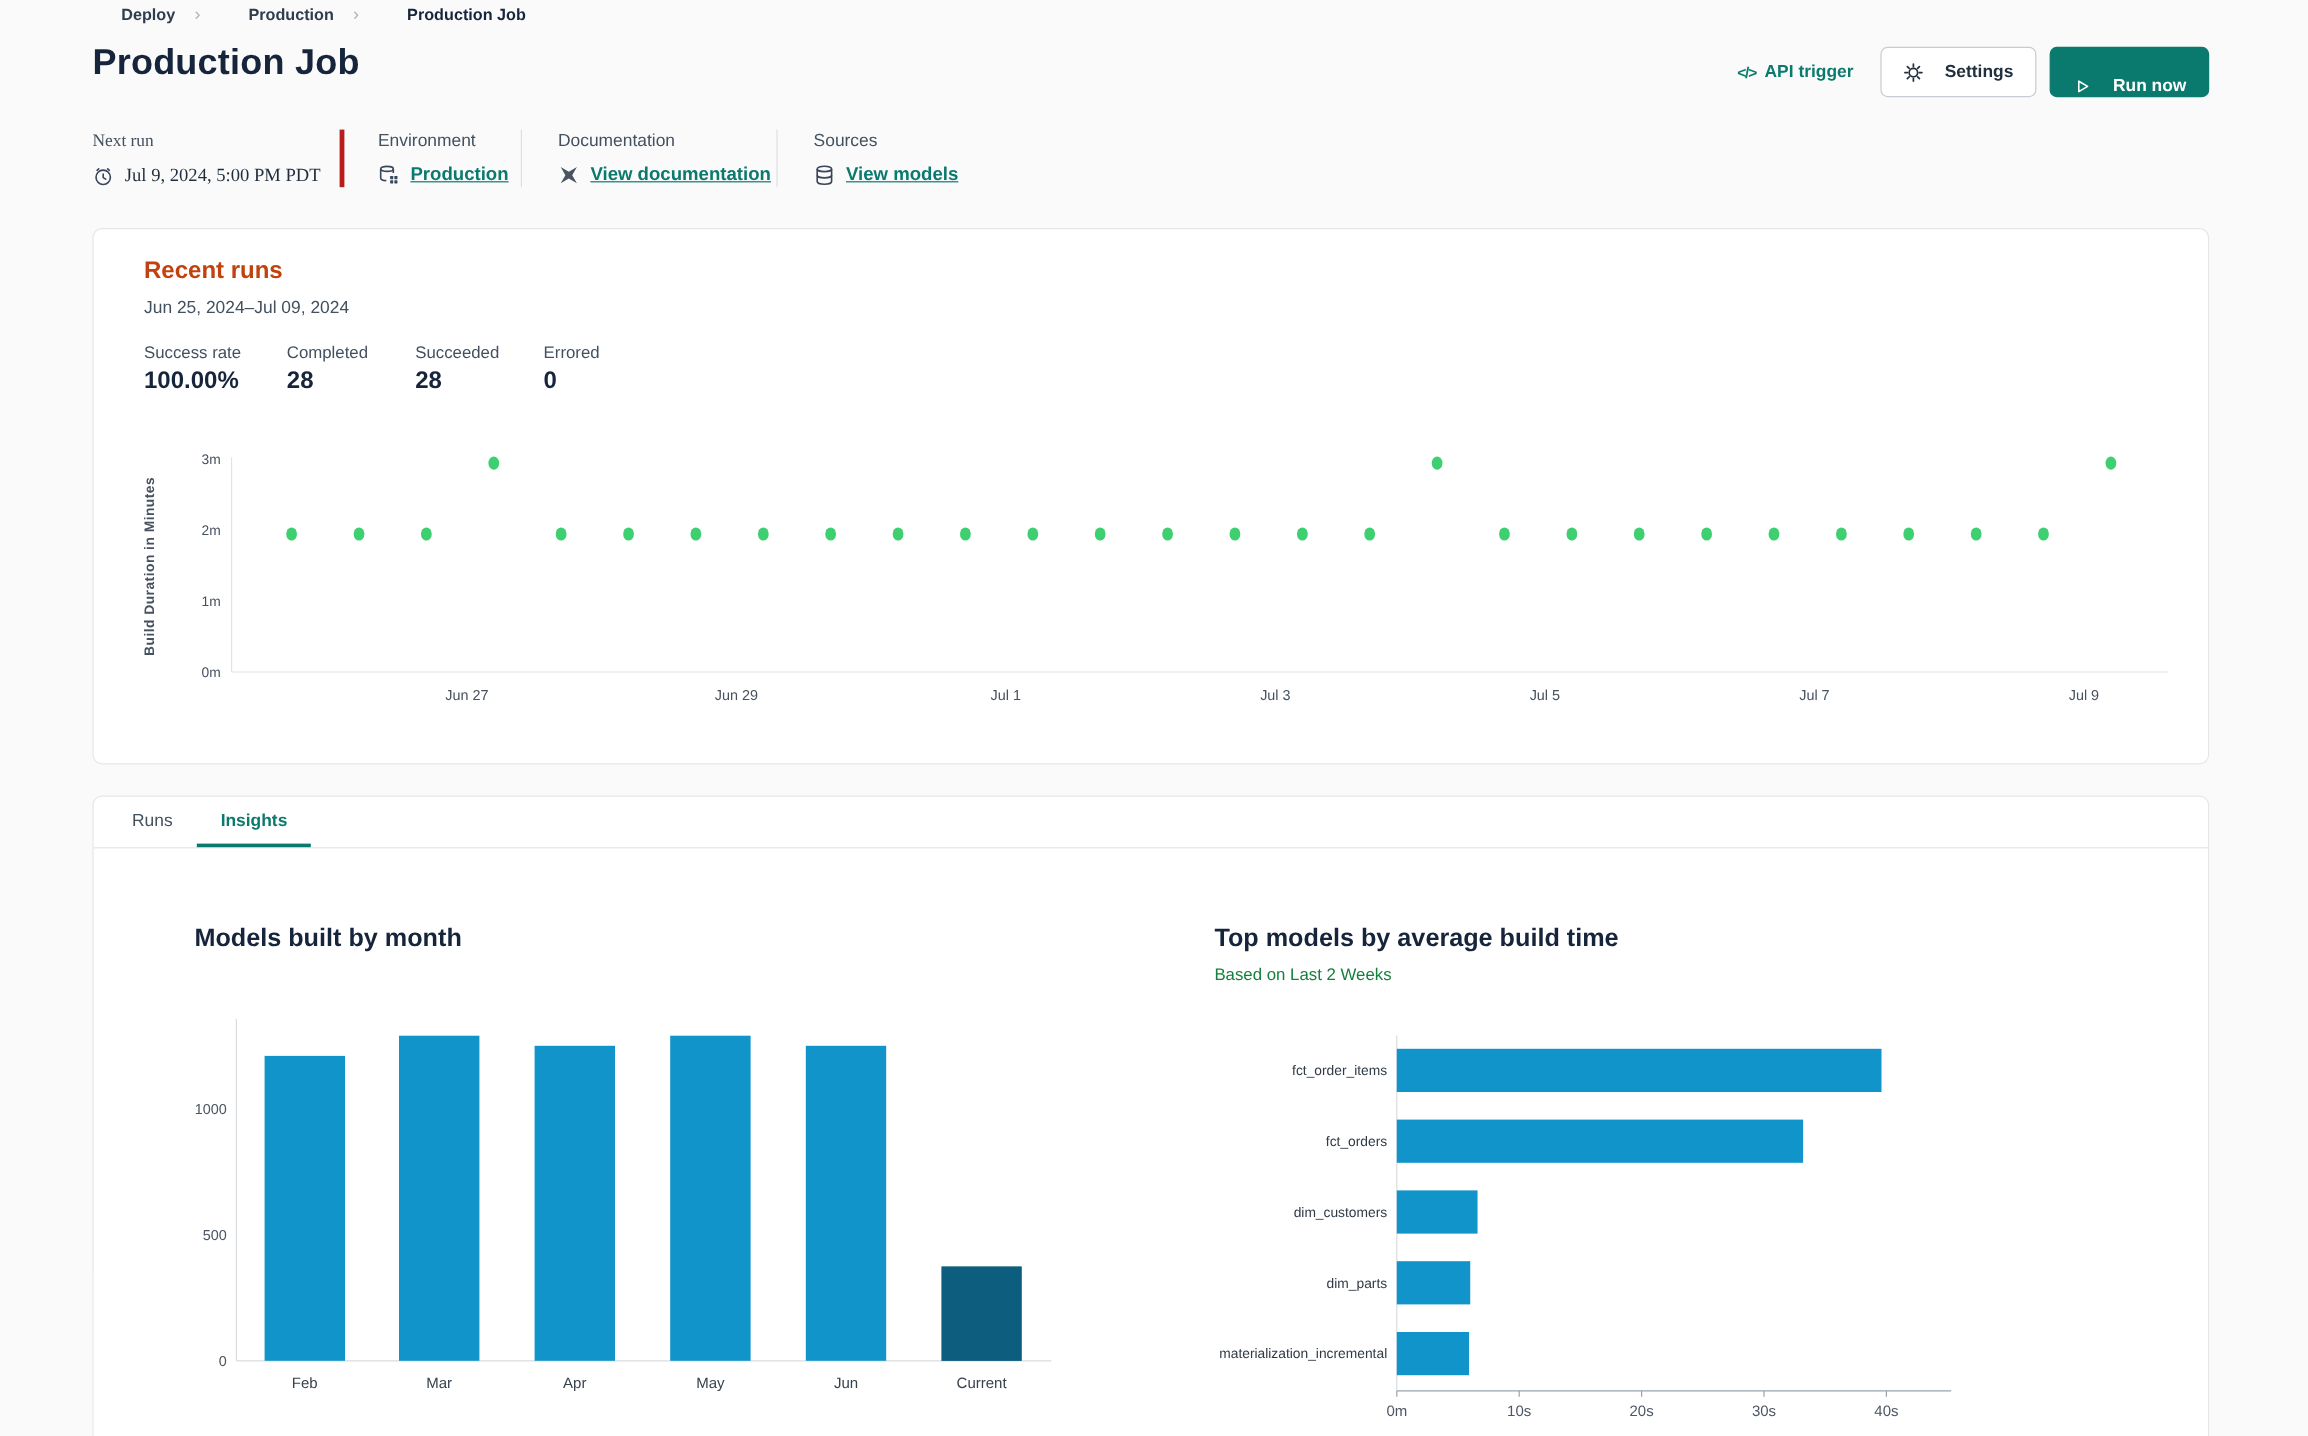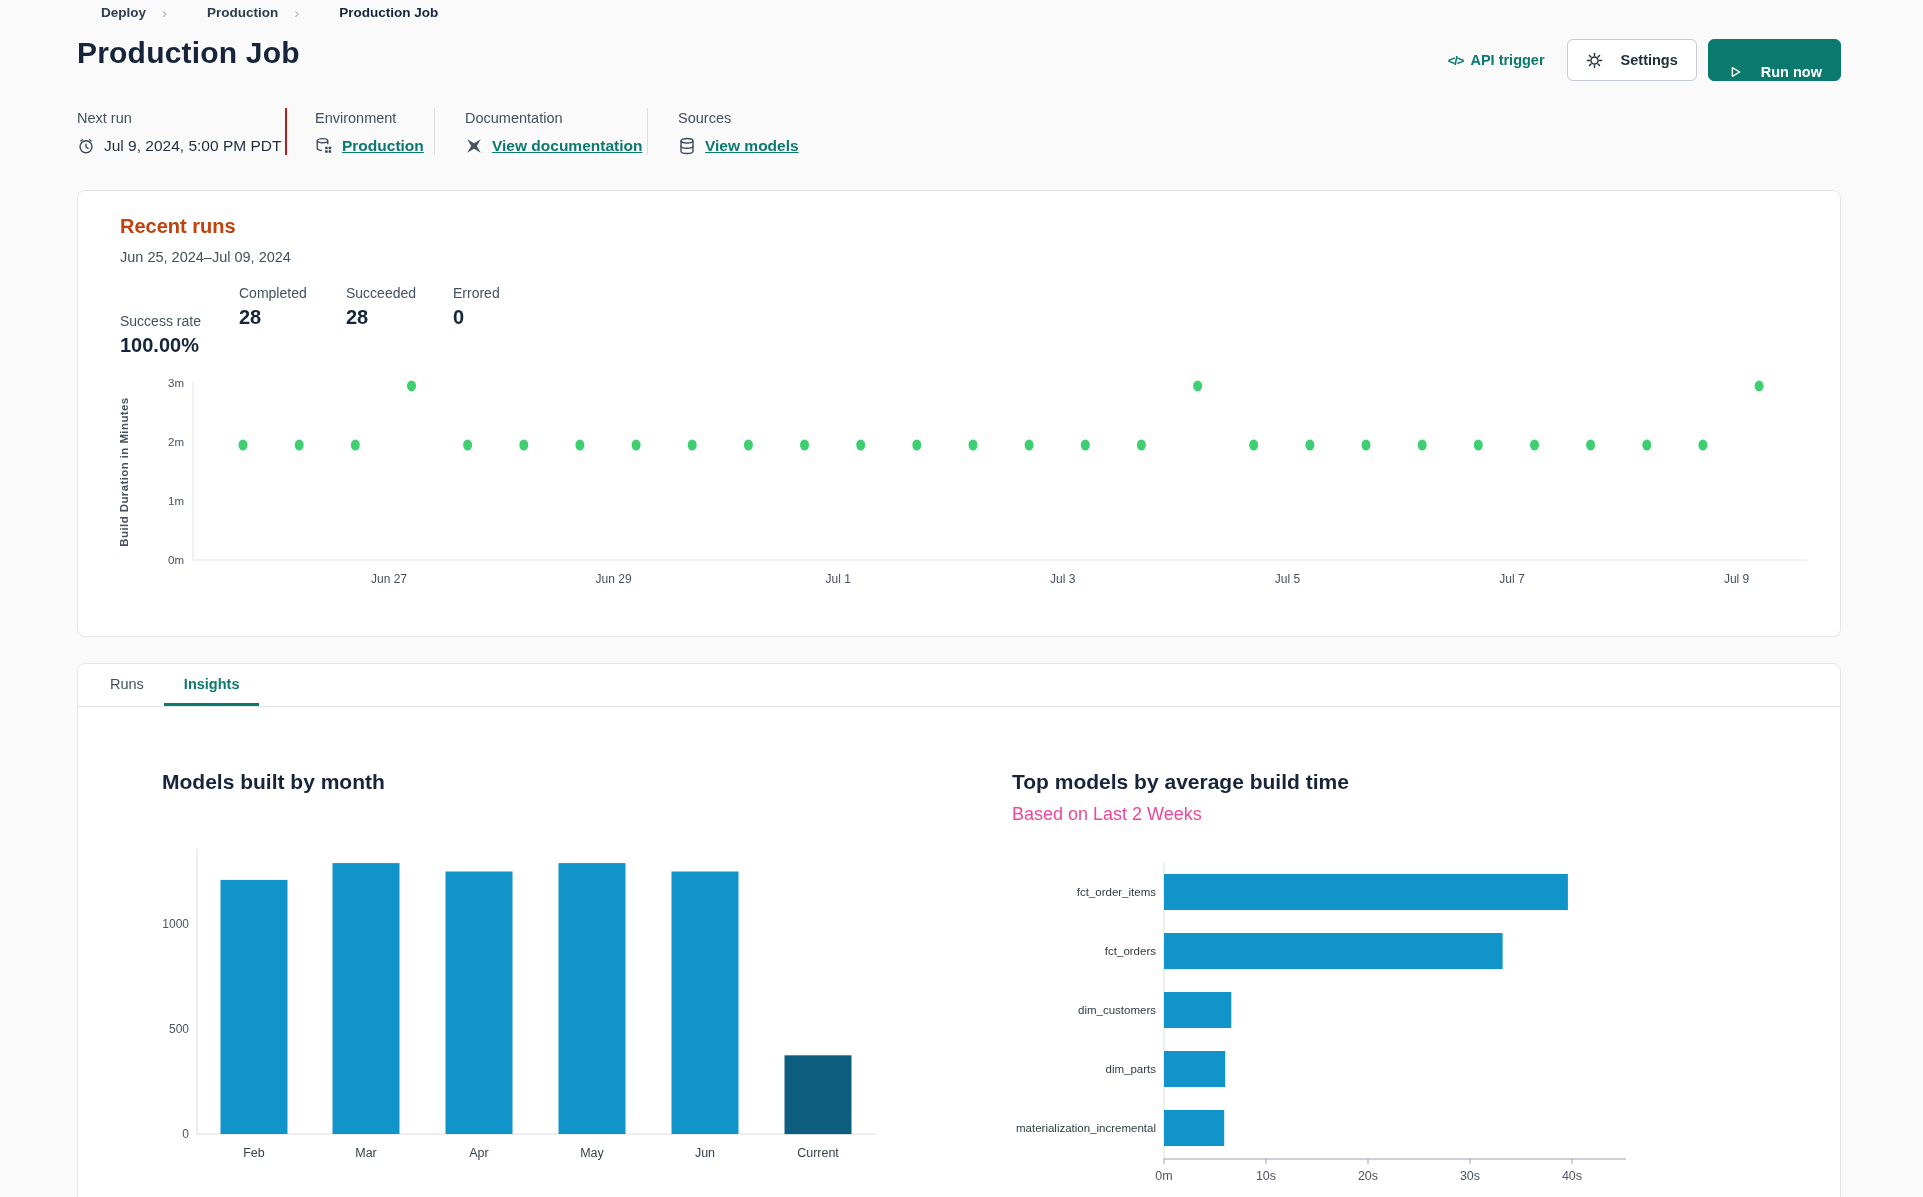--- a/index.html
+++ b/index.html
@@ -20,45 +20,45 @@
   .code-glyph { font-size:13px; font-weight:700; letter-spacing:-1px; }
   .btn { display:flex; align-items:center; gap:18px; height:42px; padding:0 18px; border-radius:6px; font-size:14.5px; font-weight:600; cursor:pointer; }
   .btn-secondary { background:#fff; border:1px solid #c6ccd1; color:#20303f; }
   .btn-primary { background:#0b7a6e; border:1px solid #0b7a6e; color:#fff; margin-left:11px;align-items:flex-end; }
 
   
   .info-row { position:absolute; left:77px; top:108px; display:flex; }
   .info-col { padding-top:2px; }
   .info-col .lbl { font-size:14.5px; color:#42505f; }
   .info-col .val { display:flex; align-items:center; gap:9px; margin-top:11px; font-size:15.5px; color:#1f2d3d; }
-  .col1 { width:210px; border-right:2px solid #b91c1c; }
+  .col1 { width:210px; border-right:4px solid #b91c1c;font-family:Liberation Serif, serif; }
   .col2 { width:148px; border-right:1px solid #dcdfe2; padding-left:28px; }
   .col3 { width:213px; border-right:1px solid #dcdfe2; padding-left:30px; }
   .col4 { padding-left:30px; }
   .teal-link { color:#0b7a6e; font-weight:600; text-decoration:underline; cursor:pointer; }
   .icon { flex:0 0 auto; display:inline-flex; }
 
   
   .card { position:absolute; background:#fff; border:1px solid #e4e7e9; border-radius:8px; }
   .recent-runs-card { left:77px; top:190px; width:1764px; height:447px; }
   .rr-title { position:absolute; left:42px; top:24px; font-size:20px; font-weight:700; color:#c2410c; }
   .rr-range { position:absolute; left:42px; top:58px; font-size:14.5px; color:#42505f; }
   .rr-stats { position:absolute; left:42px; top:94px; display:flex; }
   .stat .s-lbl { font-size:14px; color:#42505f; }
   .stat .s-val { font-size:20px; font-weight:700; color:#16253b; margin-top:5px; }
-  .stat1{width:119px;margin-top:28px;} .stat2{width:107px;} .stat3{width:107px;}
+  .stat1{width:119px;} .stat2{width:107px;} .stat3{width:107px;}
   #scatter-svg { position:absolute; left:36px; top:178px; }
 
   
   .tabs-card { left:77px; top:663px; width:1764px; height:560px; border-radius:8px 8px 0 0; }
   .tab-bar { display:flex; align-items:stretch; height:43px; border-bottom:1px solid #e2e5e7; padding-left:12px; }
   .tab { display:flex; align-items:center; padding:0 20px; font-size:14.5px; color:#42505f; cursor:pointer; border-bottom:3px solid transparent; }
   .tab.active { color:#0b7a6e; font-weight:700; border-bottom-color:#0b7a6e; }
   .chart-title { position:absolute; font-size:21px; font-weight:700; color:#16253b; }
-  .chart-subtitle { position:absolute; font-size:18px; color:#ec4899; }
+  .chart-subtitle { position:absolute; font-size:14px; color:#15803d; }
   #left-title { left:84px; top:106px; }
   #right-title { left:934px; top:106px; }
   #right-subtitle { left:934px; top:140px; }
   #bar-svg { position:absolute; left:63px; top:167px; }
   #hbar-svg { position:absolute; left:883px; top:167px; }
 </style>
 </head>
 <body>
 
 <div class="page">

